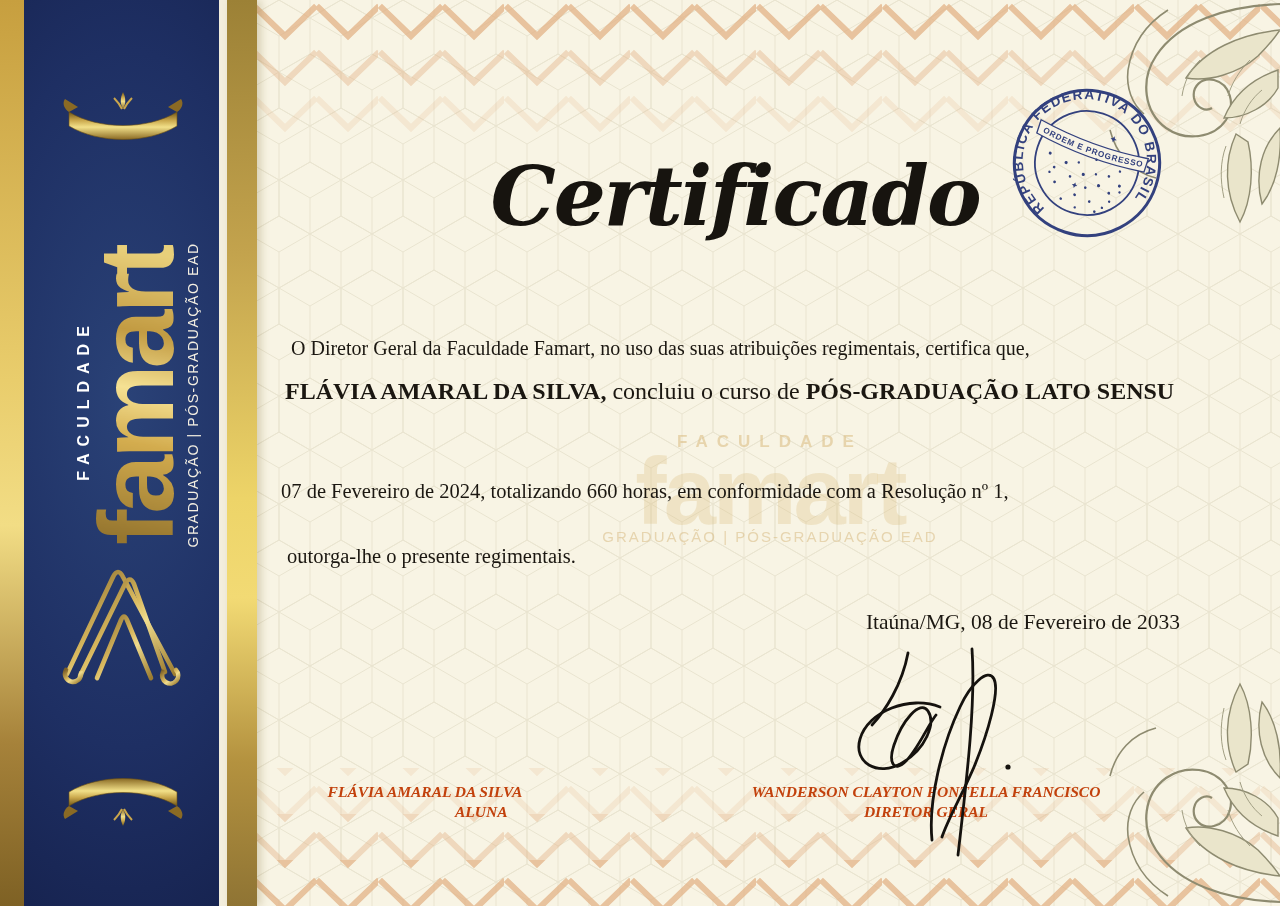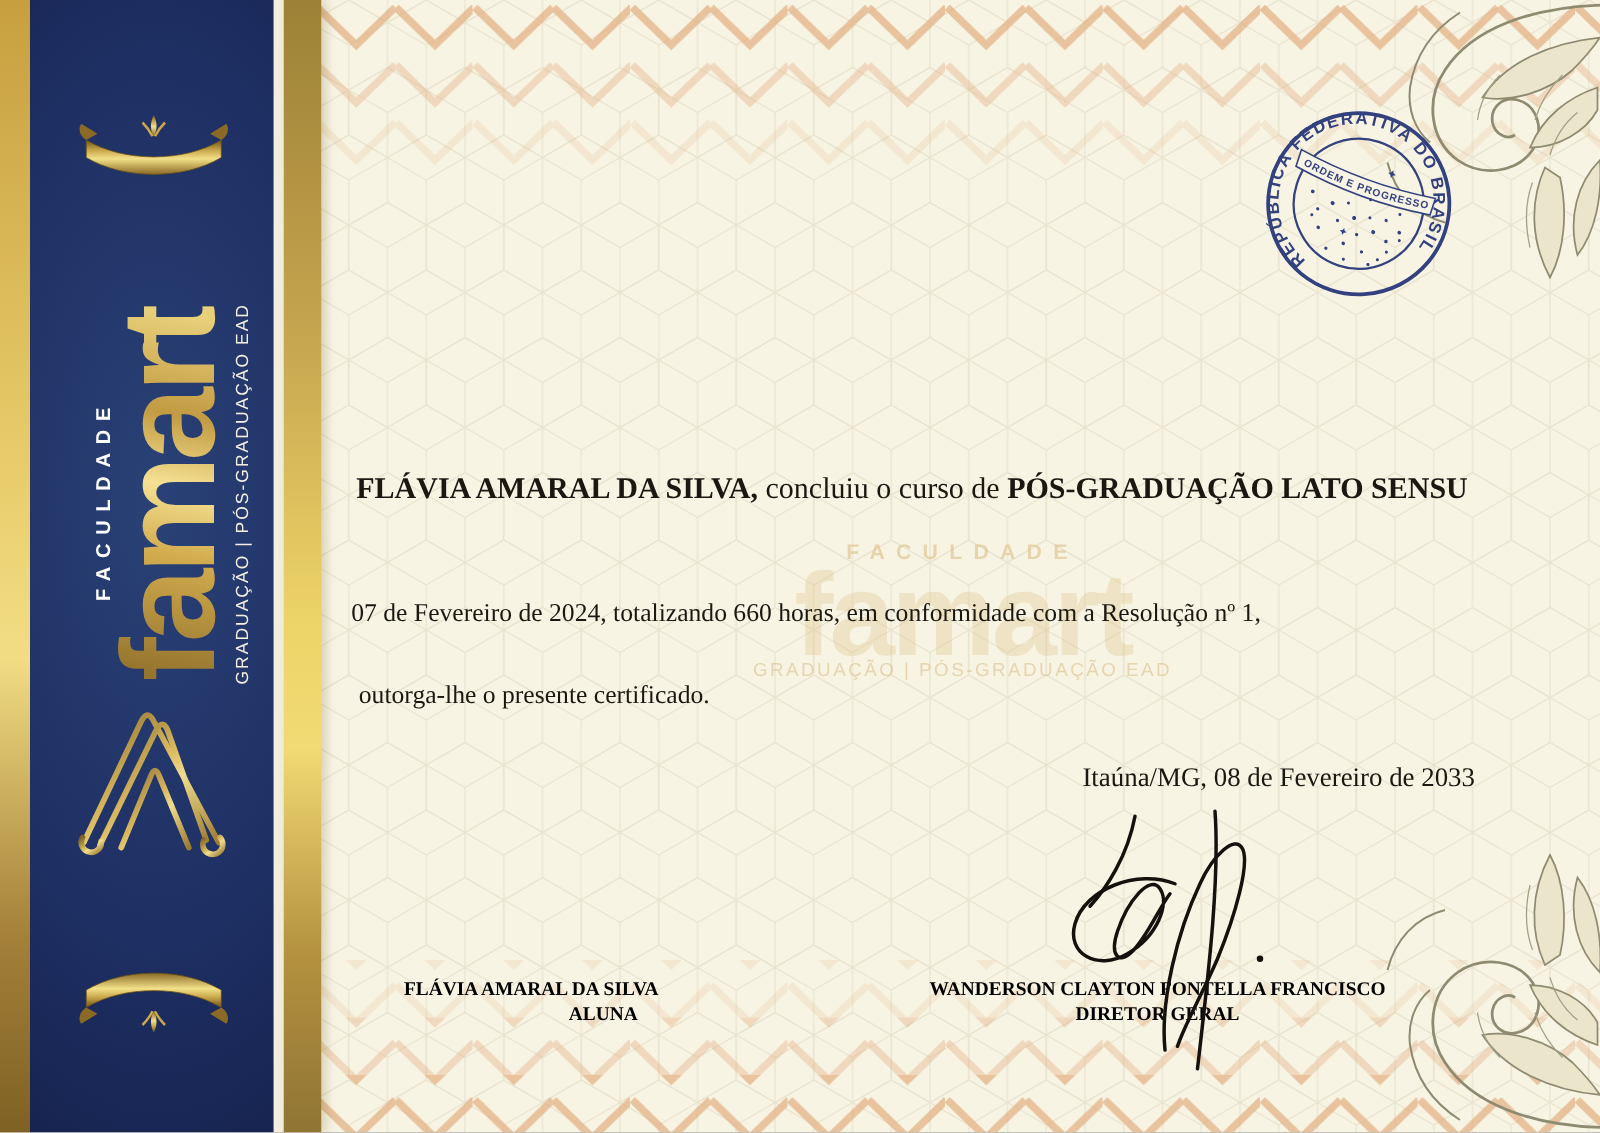--- a/index.html
+++ b/index.html
@@ -39,21 +39,21 @@
   .b{font-weight:700;}
   .l1{left:291px;top:337px;font-size:20px;}
   .l2{left:285px;top:378px;font-size:24px;}
   .l3{left:283px;top:422px;font-size:20.5px;}
   .l4{left:278px;top:449px;font-size:20.5px;}
   .l5{left:281px;top:480px;font-size:20.5px;text-align:center;}
   .l6{left:284px;top:511px;font-size:20.5px;}
   .l7{left:287px;top:545px;font-size:20.5px;}
   .date-line{left:800px;top:610px;width:380px;text-align:right;font-size:21.5px;color:#1b1711;}
   
-  .sig-name{font-weight:700;color:#000000;}
+  .sig-name{font-weight:700;font-style:italic;color:#c2410c;}
   .student-block{left:300px;top:783px;width:250px;text-align:center;font-size:15.5px;}
   .student-role{left:455px;top:803px;font-size:15.5px;}
   .director-block{left:726px;top:783px;width:400px;text-align:center;font-size:15.5px;}
   .director-role{margin-top:2px;}
   
   .wm{font-family:"Liberation Sans",sans-serif;white-space:nowrap;}
   .wm-fac{left:770px;top:432px;transform:translateX(-50%);font-size:17px;font-weight:700;
     letter-spacing:9px;color:rgba(216,185,125,.55);}
   .wm-brand{left:770px;top:438px;transform:translateX(-50%);font-size:94px;font-weight:700;
     letter-spacing:-3px;color:rgba(219,188,126,.30);}
@@ -166,20 +166,21 @@
       <path d="M44 120 L68 62 Q 71 55 74 62 L98 120"></path>
       <path d="M13 112 A 8 8 0 1 0 28 115"></path>
       <path d="M123 112 A 8 8 0 1 1 110 114"></path>
     </g>
   </svg>
 
   <svg class="abs ribbon-bottom" style="left:62px;top:770px" width="122" height="58" viewBox="0 0 122 58">
     <use href="#ribbonShape"></use>
   </svg>
 
+  <div class="abs title">Certificado</div>
 
   <svg class="abs" style="left:1007px;top:83px" width="160" height="160" viewBox="-80 -80 160 160">
     <g transform="rotate(18)" fill="none" stroke="#33417e">
       <circle r="72.5" stroke-width="3"></circle>
       <circle r="52" stroke-width="1.8"></circle>
       <path id="ringPath" d="M -26.2 56.2 A 62 62 0 1 1 -25.2 56.6" fill="none" stroke="none"></path>
       <text font-family="Liberation Sans, sans-serif" font-size="13.5" font-weight="700" fill="#33417e" stroke="none" letter-spacing="1.5">
         <textPath href="#ringPath">REPÚBLICA FEDERATIVA DO BRASIL</textPath>
       </text>
       <path d="M -57 -27 Q 0 -16 57 -23 L 57 -9 Q 0 -2 -57 -13 Z" fill="#f8f4e6" stroke="#33417e" stroke-width="1.3"></path>
@@ -211,23 +212,24 @@
           <circle cx="-14" cy="42" r="1.3"></circle>
         <circle cx="8" cy="-6" r="1.2"></circle>
           <circle cx="33" cy="30" r="1.2"></circle>
           <circle cx="-33" cy="20" r="1.2"></circle>
         <path d="M18 -34 l1 2.2 2.2 1 -2.2 1 -1 2.2 -1 -2.2 -2.2 -1 2.2 -1 Z"></path>
         <path d="M-5 22 l0.9 2 2 0.9 -2 0.9 -0.9 2 -0.9 -2 -2 -0.9 2 -0.9 Z"></path>
       </g>
     </g>
   </svg>
 
+  <div class="abs bline l1">O Diretor Geral da Faculdade Famart, no uso das suas atribuições regimentais, certifica que,</div>
   <div class="abs bline l2"><span class="b">FLÁVIA AMARAL DA SILVA,</span><span> concluiu o curso de </span><span class="b">PÓS-GRADUAÇÃO LATO SENSU</span></div>
   <div class="abs bline l5">07 de Fevereiro de 2024, totalizando 660 horas, em conformidade com a Resolução nº 1,</div>
-  <div class="abs bline l7">outorga-lhe o presente certificado.</div>
+  <div class="abs bline l7">outorga-lhe o presente regimentais.</div>
 
   <div class="abs date-line">Itaúna/MG, 08 de Fevereiro de 2033</div>
 
   <div class="abs student-block sig-name">FLÁVIA AMARAL DA SILVA</div>
   <div class="abs student-role sig-name">ALUNA</div>
   <div class="abs director-block">
     <div class="sig-name">WANDERSON CLAYTON FONTELLA FRANCISCO</div>
     <div class="sig-name director-role">DIRETOR GERAL</div>
   </div>
 

